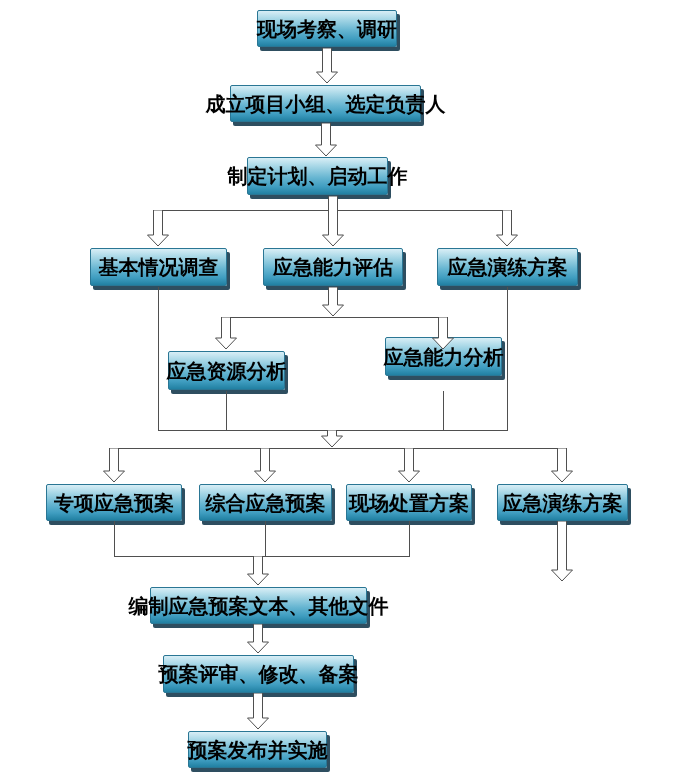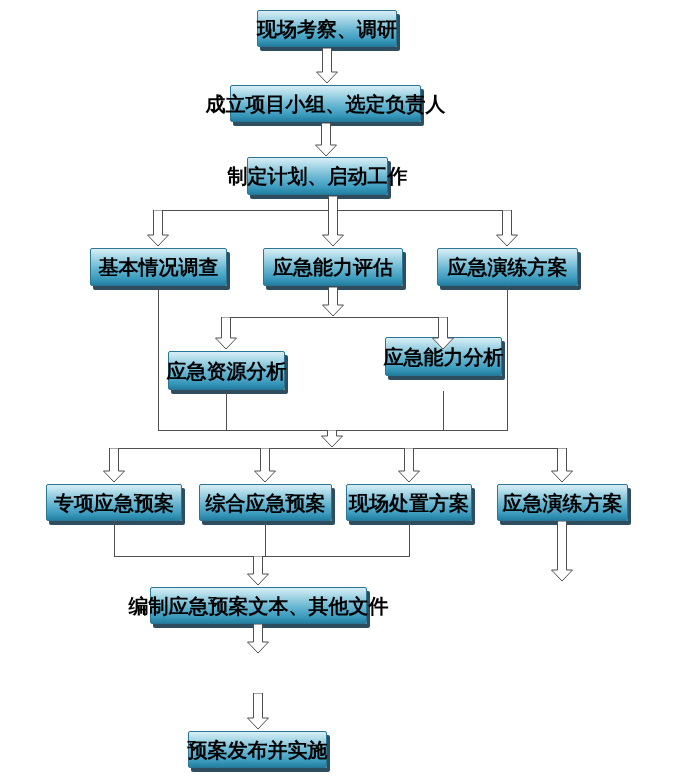--- a/index.html
+++ b/index.html
@@ -54,20 +54,23 @@
     <span>综合应急预案</span>
   </div>
   <div class="node" style="left:346px;top:484px;width:126px;height:37px">
     <span>现场处置方案</span>
   </div>
   <div class="node" style="left:497px;top:484px;width:131px;height:37px">
     <span>应急演练方案</span>
   </div>
   <div class="node" style="left:150px;top:587px;width:217px;height:37px">
     <span>编制应急预案文本、其他文件</span>
+  </div>
+  <div class="node" style="left:163px;top:655px;width:191px;height:38px">
+    <span>预案评审、修改、备案</span>
   </div>
   <div class="node" style="left:188px;top:731px;width:139px;height:37px">
     <span>预案发布并实施</span>
   </div>
 
   <div class="hline" style="left:158px;top:210px;width:350px"></div>
   <div class="hline" style="left:226px;top:317px;width:218px"></div>
   <div class="hline" style="left:158px;top:430px;width:350px"></div>
   <div class="hline" style="left:114px;top:448px;width:449px"></div>
   <div class="hline" style="left:114px;top:556px;width:296px"></div>

